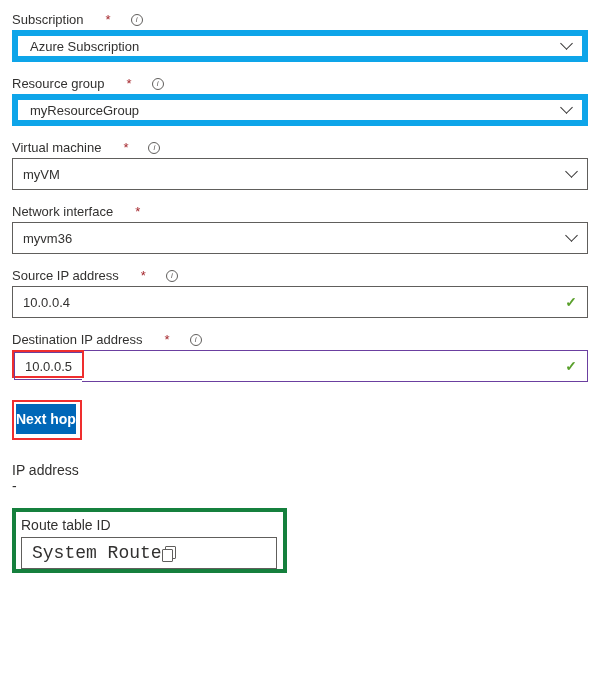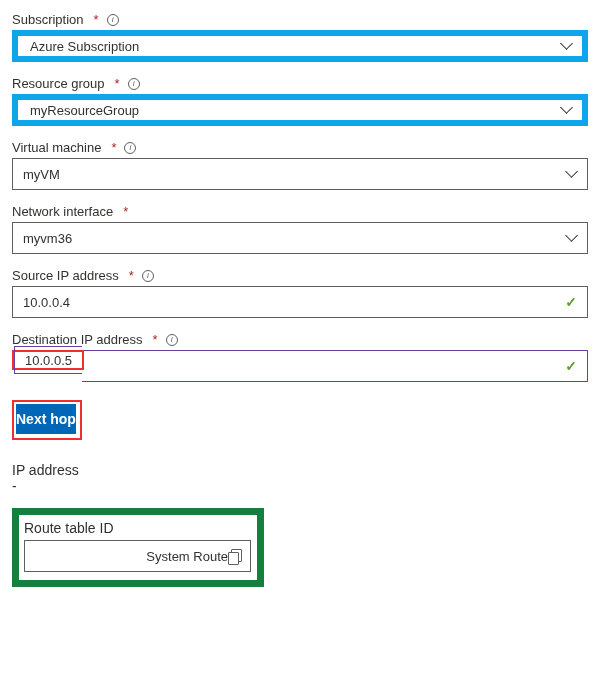--- a/index.html
+++ b/index.html
@@ -8,21 +8,21 @@
       font-size: 13px;
       color: #323130;
       padding: 12px;
       width: 600px;
       background: #fff;
     }
     .field-group { margin-bottom: 14px; }
     .field-label {
       display: flex;
       align-items: center;
-      gap: 8px;
+      gap: 20px;
       margin-bottom: 3px;
       font-size: 13px;
       color: #323130;
     }
     .required-star { color: #a4262c; margin-left: 2px; }
     .info-icon {
       width: 12px; height: 12px;
       border: 1px solid #605e5c;
       border-radius: 50%;
       display: inline-flex;
@@ -93,34 +93,35 @@
       display: inline-block;
       padding: 3px 6px 3px 3px;
     }
     .nht-label { font-size: 14px; }
     .nht-value { font-weight: 700; font-size: 14px; }
     .ip-block { margin-top: 14px; }
     .ip-label { font-size: 14px; }
     .ip-value { font-size: 14px; }
     .route-block {
       margin-top: 14px;
-      border: 7px solid #15803d;
-      display: inline-block;
-      padding: 5px 6px 8px 5px;
-      width: 252px;
+      border: 4px solid #15803d;
+      display: inline-block;
+      padding: 5px 6px 0 5px;
+      width: 275px;
     }
     .route-label { font-size: 14px; margin-bottom: 4px; }
     .route-input {
       height: 32px;
       border: 1px solid #605e5c;
       padding: 0 10px;
       display: flex;
       align-items: center;
-      justify-content: flex-end;
-      font-size: 13px;
+      justify-content: flex-start;
+      font-size: 18px;
+      font-family: Liberation Mono, monospace;
     }
     .copy-icon {
       width: 12px; height: 14px;
       position: relative;
       display: inline-block;
       cursor: pointer;
     }
     .copy-icon::before {
       content: "";
       position: absolute;
@@ -135,23 +136,23 @@
       position: absolute;
       width: 9px; height: 11px;
       border: 1px solid #605e5c;
       border-radius: 1px;
       top: 3px; left: 0;
       background: #fff;
     }
     .dest-row { display: flex; align-items: stretch; gap: 0; }
     .dest-red-box {
       border: 2px solid #ef2e2e;
-      height: 20px;
-      display: flex;
-      align-items: center;
+      height: 28px;
+      display: flex;
+      align-items: flex-start;
       margin-right: -2px;
       z-index: 2;
       position: relative;
     }
     .dest-inner {
       height: 28px;
       border-top: 1px solid #6b3fa0;
       border-bottom: 1px solid #6b3fa0;
       border-left: 1px solid #6b3fa0;
       padding: 0 10px;

